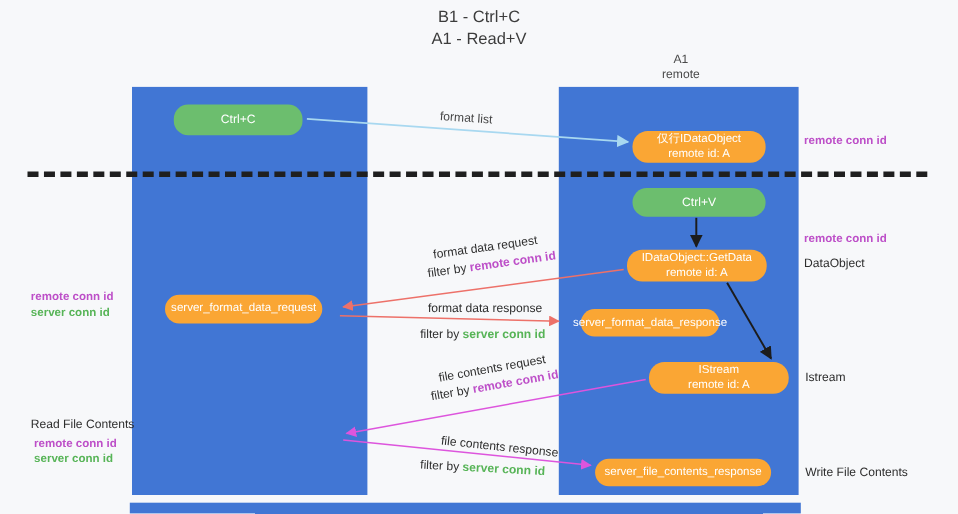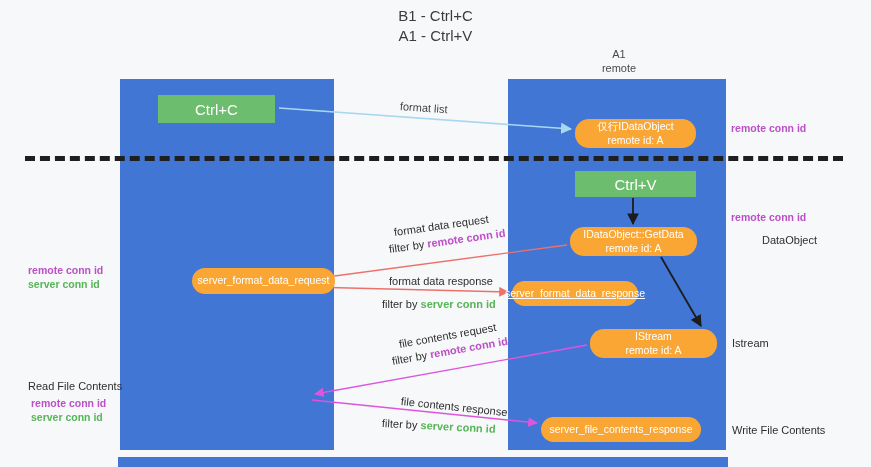--- a/index.html
+++ b/index.html
@@ -25,38 +25,38 @@
   .a-red     { stroke:var(--request-arrow-red,#ED7169); stroke-width:1.4; }
   .a-magenta { stroke:var(--contents-arrow-magenta,#DD55DD); stroke-width:1.4; }
   .mh-blue    { fill:var(--format-list-arrow-blue,#A8D8F0); }
   .mh-black   { fill:#1c1c1c; }
   .mh-red     { fill:var(--request-arrow-red,#ED7169); }
   .mh-magenta { fill:var(--contents-arrow-magenta,#DD55DD); }
 
   .box { position:absolute; display:flex; flex-direction:column; align-items:center;
          justify-content:center; color:#fff; text-align:center; z-index:4;
          white-space:nowrap; }
-  .box.green  { background:var(--action-green,#6CBE6E); font-size:15px; }
+  .box.green  { background:var(--action-green,#6CBE6E); font-size:11px;border-radius:13px; }
   .box.orange { background:var(--message-orange,#FAA634); font-size:10.5px; line-height:1.3;border-radius:14px; }
 
   .lbl { position:absolute; font-size:11px; color:#454545; white-space:nowrap;
          z-index:5; transform-origin:left center; }
   .lbl.dark { color:#2e2e2e; }
   .purple   { color:var(--remote-conn-purple,#BD4FC8); font-weight:bold; }
   .greentxt { color:var(--server-conn-green,#57B457); font-weight:bold; }
   .side-bold { font-size:10.5px; font-weight:bold; }
 </style>
 </head>
 <body>
 
 <div class="canvas">
 
   <div class="title">
     <div>B1 - Ctrl+C</div>
-    <div>A1 - Ctrl+V</div>
+    <div>A1 - Read+V</div>
   </div>
 
   <div class="col-header" style="left:559px; top:47px;">
     <div>A1</div>
     <div>remote</div>
   </div>
 
   <div class="lifeline" style="left:120px; top:79px; width:214px; height:371px;"></div>
   <div class="lifeline" style="left:508px; top:79px; width:218px; height:371px;"></div>
   <div class="bottom-bar"></div>
@@ -98,25 +98,25 @@
 
   <div class="box green" style="left:575px; top:171px; width:121px; height:26px;text-align:right;">
     <span>Ctrl+V</span>
   </div>
 
   <div class="box orange" style="left:570px; top:227px; width:127px; height:29px;">
     <div>IDataObject::GetData</div>
     <div>remote id: A</div>
   </div>
 
-  <div class="box orange" style="left:150px; top:268px; width:143px; height:26px;margin-left:42px;">
+  <div class="box orange" style="left:150px; top:268px; width:143px; height:26px;">
     <span>server_format_data_request</span>
   </div>
 
-  <div class="box orange" style="left:512px; top:281px; width:126px; height:25px;text-decoration:underline;">
+  <div class="box orange" style="left:528px; top:281px; width:126px; height:25px;">
     <span>server_format_data_response</span>
   </div>
 
   <div class="box orange" style="left:590px; top:329px; width:127px; height:29px;">
     <div>IStream</div>
     <div>remote id: A</div>
   </div>
 
 
   <div class="box orange" style="left:541px; top:417px; width:160px; height:25px;">
@@ -144,21 +144,21 @@
   </div>
 
   <div class="lbl dark" style="left:401px; top:395px; transform:rotate(6deg);">file contents response</div>
   <div class="lbl dark" style="left:382px; top:417px; transform:rotate(3deg);">
     <span>filter by</span>
     <span class="greentxt">server conn id</span>
   </div>
 
   <div class="lbl purple side-bold" style="left:731px; top:122px;">remote conn id</div>
   <div class="lbl purple side-bold" style="left:731px; top:211px;">remote conn id</div>
-  <div class="lbl dark" style="left:731px; top:234px;margin-left:31px;">DataObject</div>
+  <div class="lbl dark" style="left:731px; top:234px;">DataObject</div>
   <div class="lbl dark" style="left:732px; top:337px;">Istream</div>
   <div class="lbl dark" style="left:732px; top:424px;">Write File Contents</div>
 
   <div class="lbl purple side-bold" style="left:28px; top:264px;">remote conn id</div>
   <div class="lbl greentxt side-bold" style="left:28px; top:278px;">server conn id</div>
   <div class="lbl dark" style="left:28px; top:380px;">Read File Contents</div>
   <div class="lbl purple side-bold" style="left:31px; top:397px;">remote conn id</div>
   <div class="lbl greentxt side-bold" style="left:31px; top:411px;">server conn id</div>
 
 </div>

